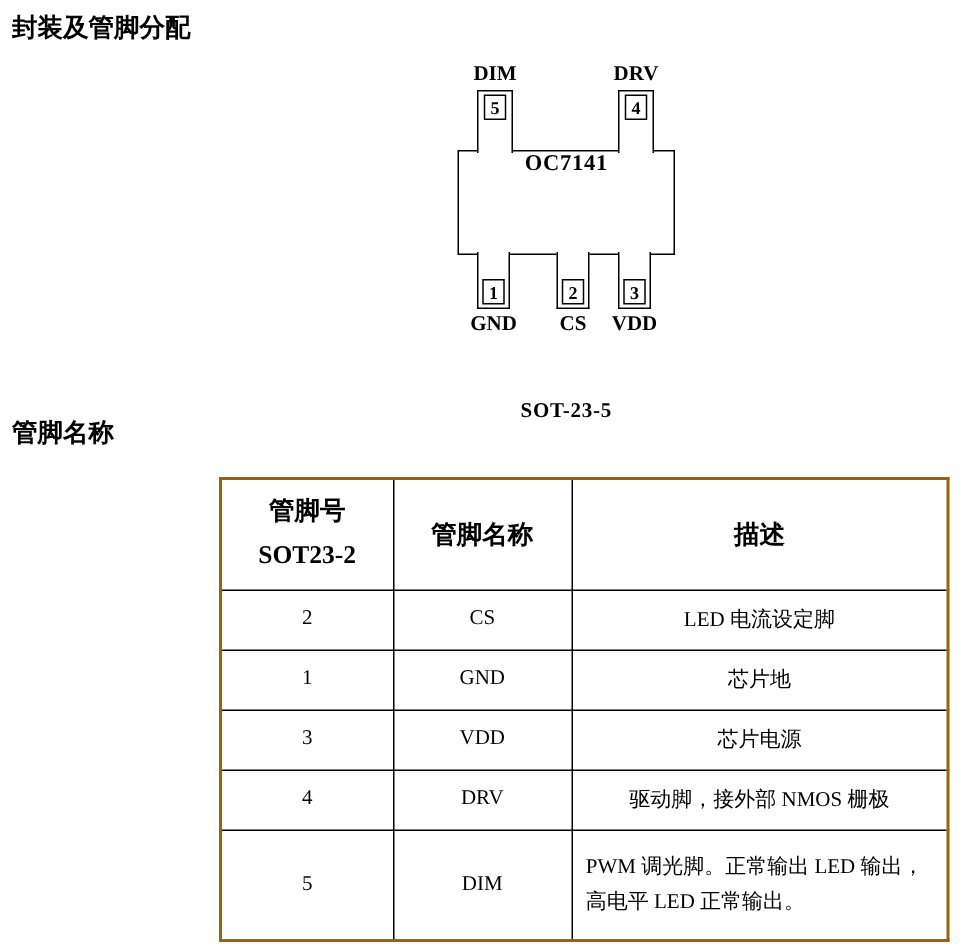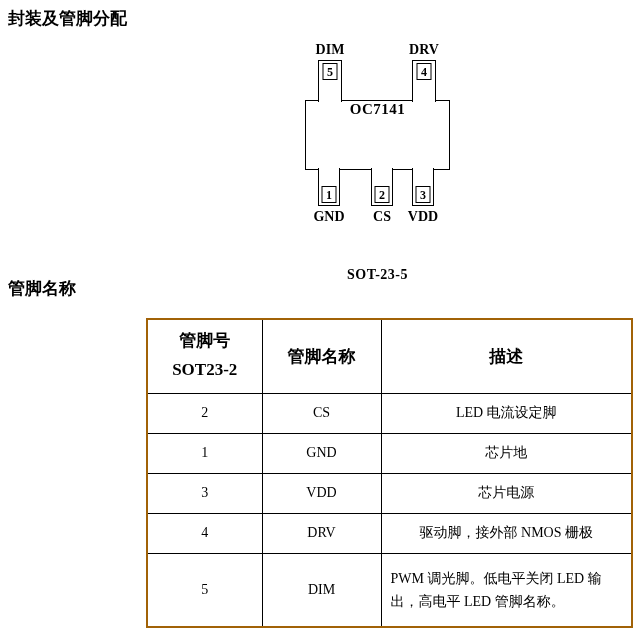--- a/index.html
+++ b/index.html
@@ -151,18 +151,18 @@
         <td>芯片电源</td>
       </tr>
       <tr class="body-row">
         <td>4</td>
         <td>DRV</td>
         <td>驱动脚，接外部 NMOS 栅极</td>
       </tr>
       <tr class="body-row-tall">
         <td>5</td>
         <td>DIM</td>
-        <td class="desc-left">PWM 调光脚。低电平关闭 LED 输出，高电平 LED 管脚名称。</td>
+        <td class="desc-left">PWM 调光脚。正常输出 LED 输出，高电平 LED 正常输出。</td>
       </tr>
     </tbody>
   </table>
 
 </div>
 
 </body></html>

